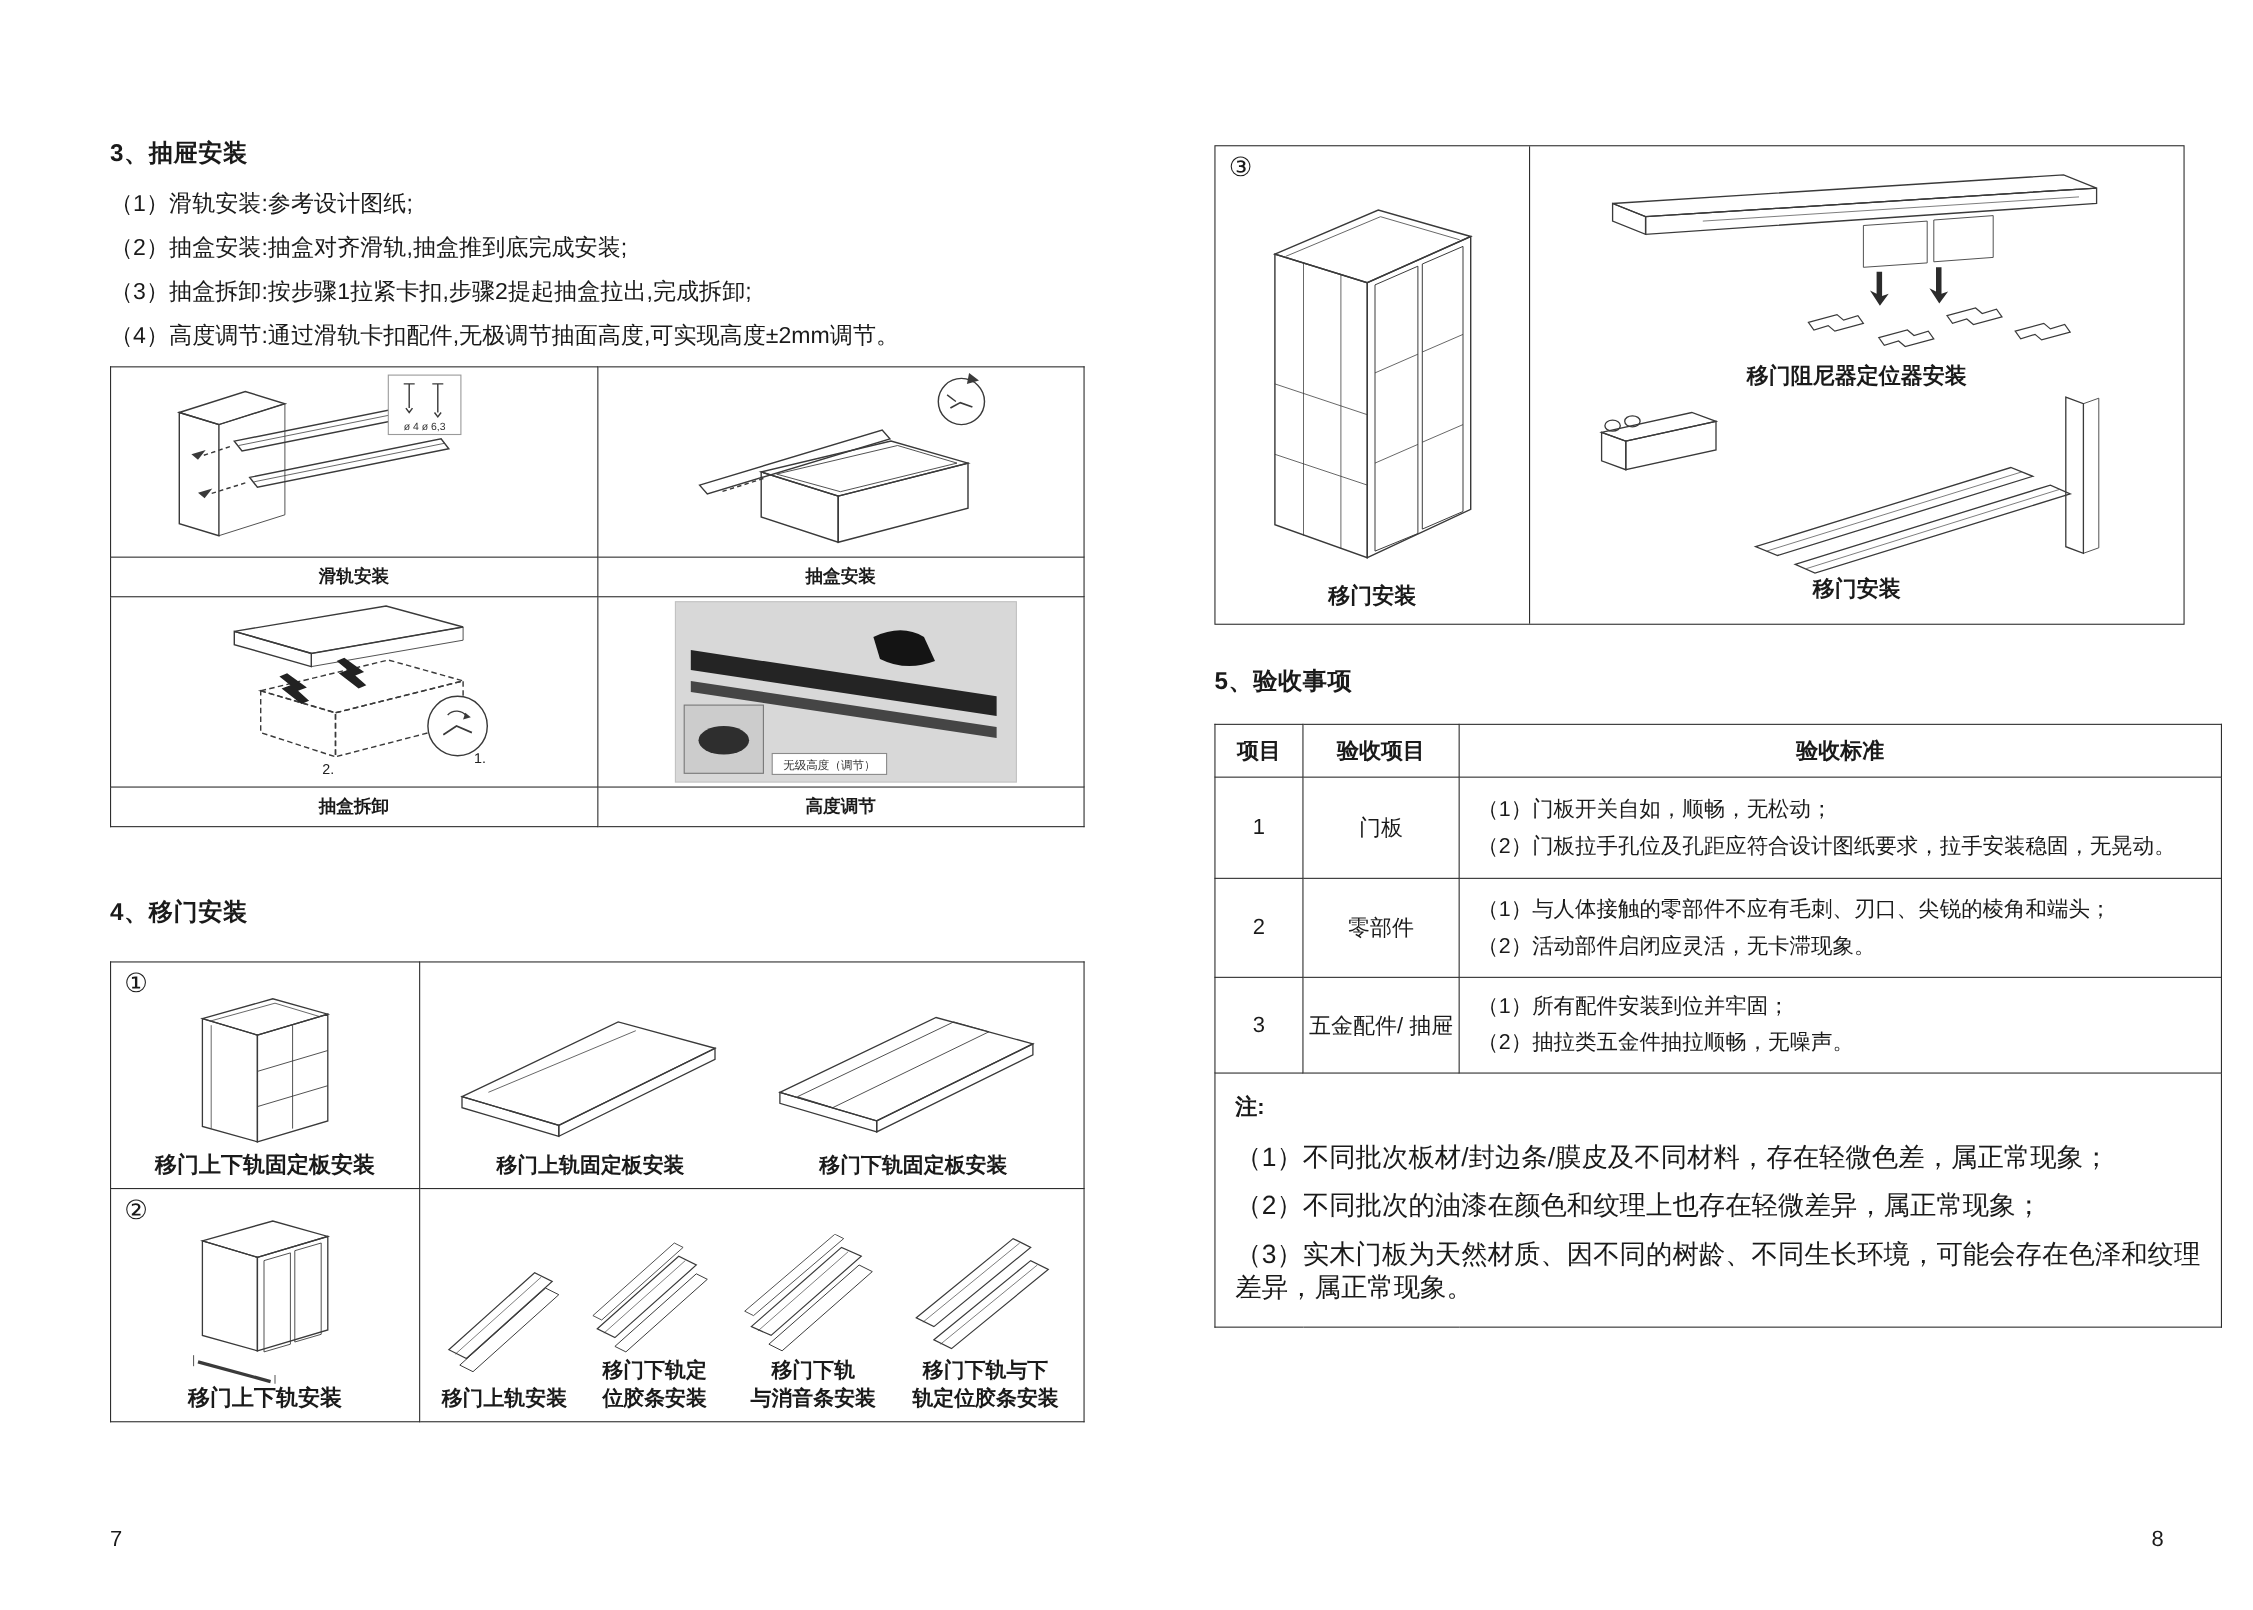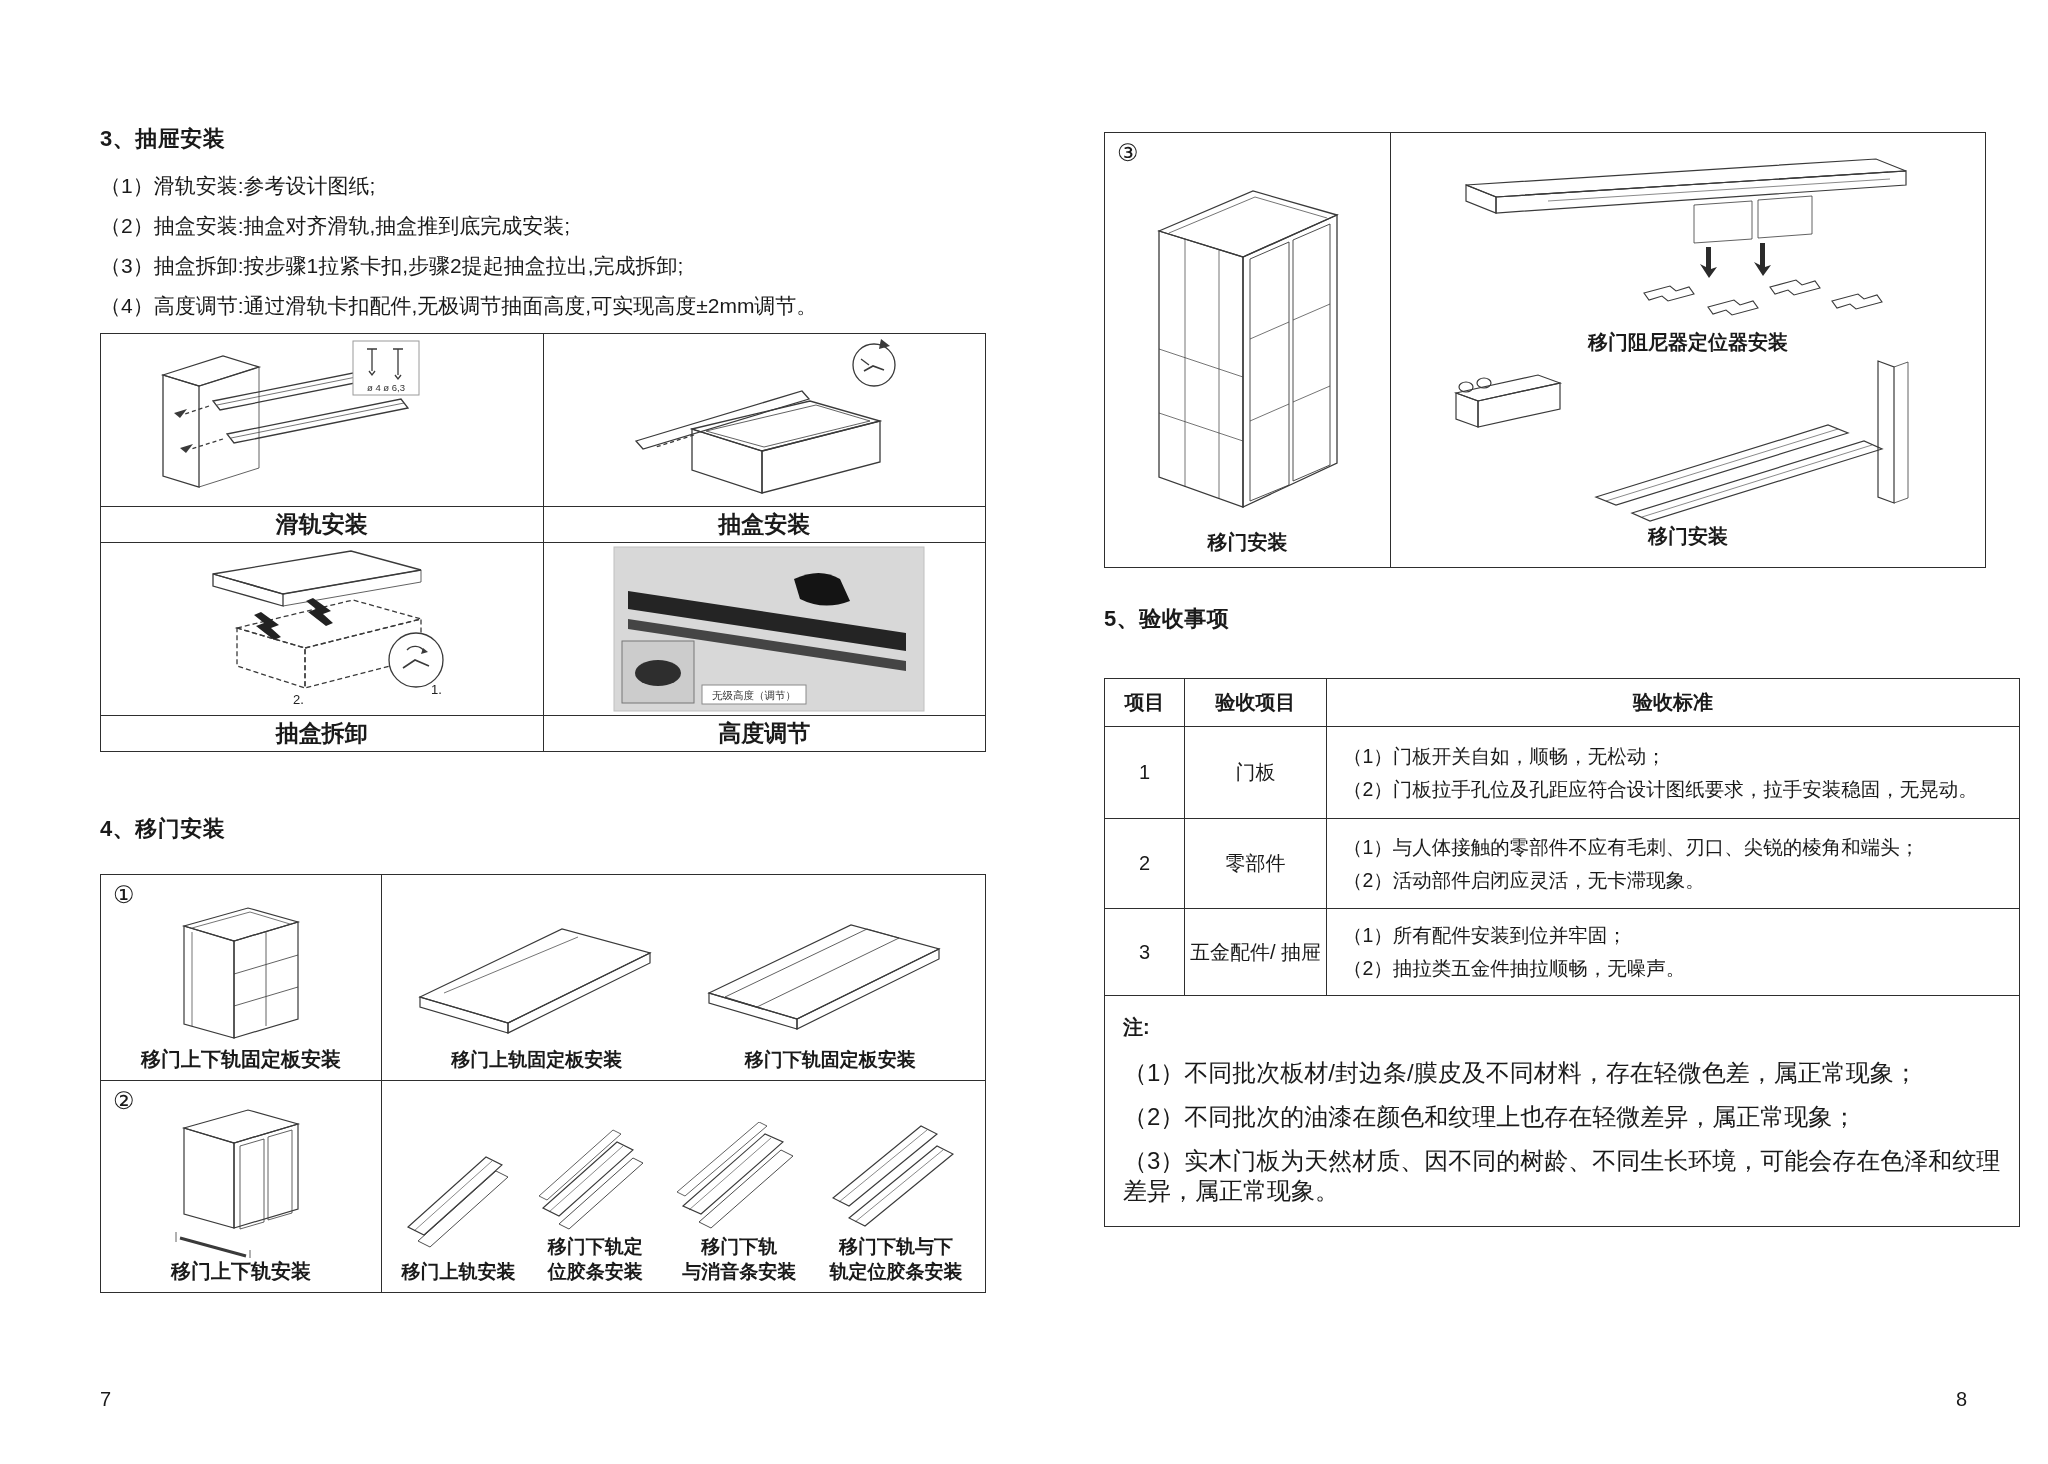--- a/index.html
+++ b/index.html
@@ -11,21 +11,21 @@
   .sheet { position:relative; width:2048px; height:1464px; background:#ffffff; overflow:hidden; }
 
   .sec-title { position:absolute; font-size:22px; font-weight:700; letter-spacing:0.5px; }
   .step-list { position:absolute; }
   .step-list p { font-size:21px; line-height:40px; white-space:nowrap; }
 
   table.grid-table { border-collapse:collapse; width:100%; table-layout:fixed; }
   .grid-table td { border:1.5px solid #2e2e2e; padding:0; vertical-align:middle; text-align:center; }
   .tbl1-wrap, .tbl2-wrap, .acc-wrap { position:absolute; }
   .tbl1 .diag-row td { height:173px; }
-  .tbl1 .label-row td { height:36px; font-weight:700; font-size:23px;margin-top:44px; }
+  .tbl1 .label-row td { height:36px; font-weight:700; font-size:16px;margin-top:44px; }
 
   .tbl2 td { position:relative; }
   .tbl2 .r1 td { height:206px; }
   .tbl2 .r2 td { height:212px; }
   .tbl2 .w-left { width:281px; }
   .cell-badge { position:absolute; top:8px; left:12px; font-size:24px; line-height:1; }
   .cell-flex { display:flex; flex-direction:column; align-items:center; justify-content:flex-end; height:100%; padding-bottom:8px; }
   .cell-label { font-weight:700; font-size:20px; text-align:center; line-height:26px; }
   .duo { display:flex; justify-content:space-around; align-items:flex-end; height:100%; padding:6px 8px 8px; }
   .quad { display:flex; justify-content:space-between; align-items:flex-end; height:100%; padding:6px 14px 8px; }
@@ -344,21 +344,21 @@
             <path d="M234,162 L464,90" stroke-width="0.6"></path>
           </g>
         </svg>
         <div class="cell-label">移门安装</div>
       </div>
     </div>
   </div>
 
   <h3 class="sec-title" style="left:1104px; top:604px;">5、验收事项</h3>
 
-  <div class="acc-wrap" style="left:1104px; top:678px; width:916px;">
+  <div class="acc-wrap" style="left:1104px; top:658px; width:916px;">
     <table class="acc-table">
       <tbody>
           <tr class="head">
         <td class="col-num">项目</td>
         <td class="col-item">验收项目</td>
         <td>验收标准</td>
       </tr>
       <tr class="r row1">
         <td class="col-num">1</td>
         <td class="col-item">门板</td>

